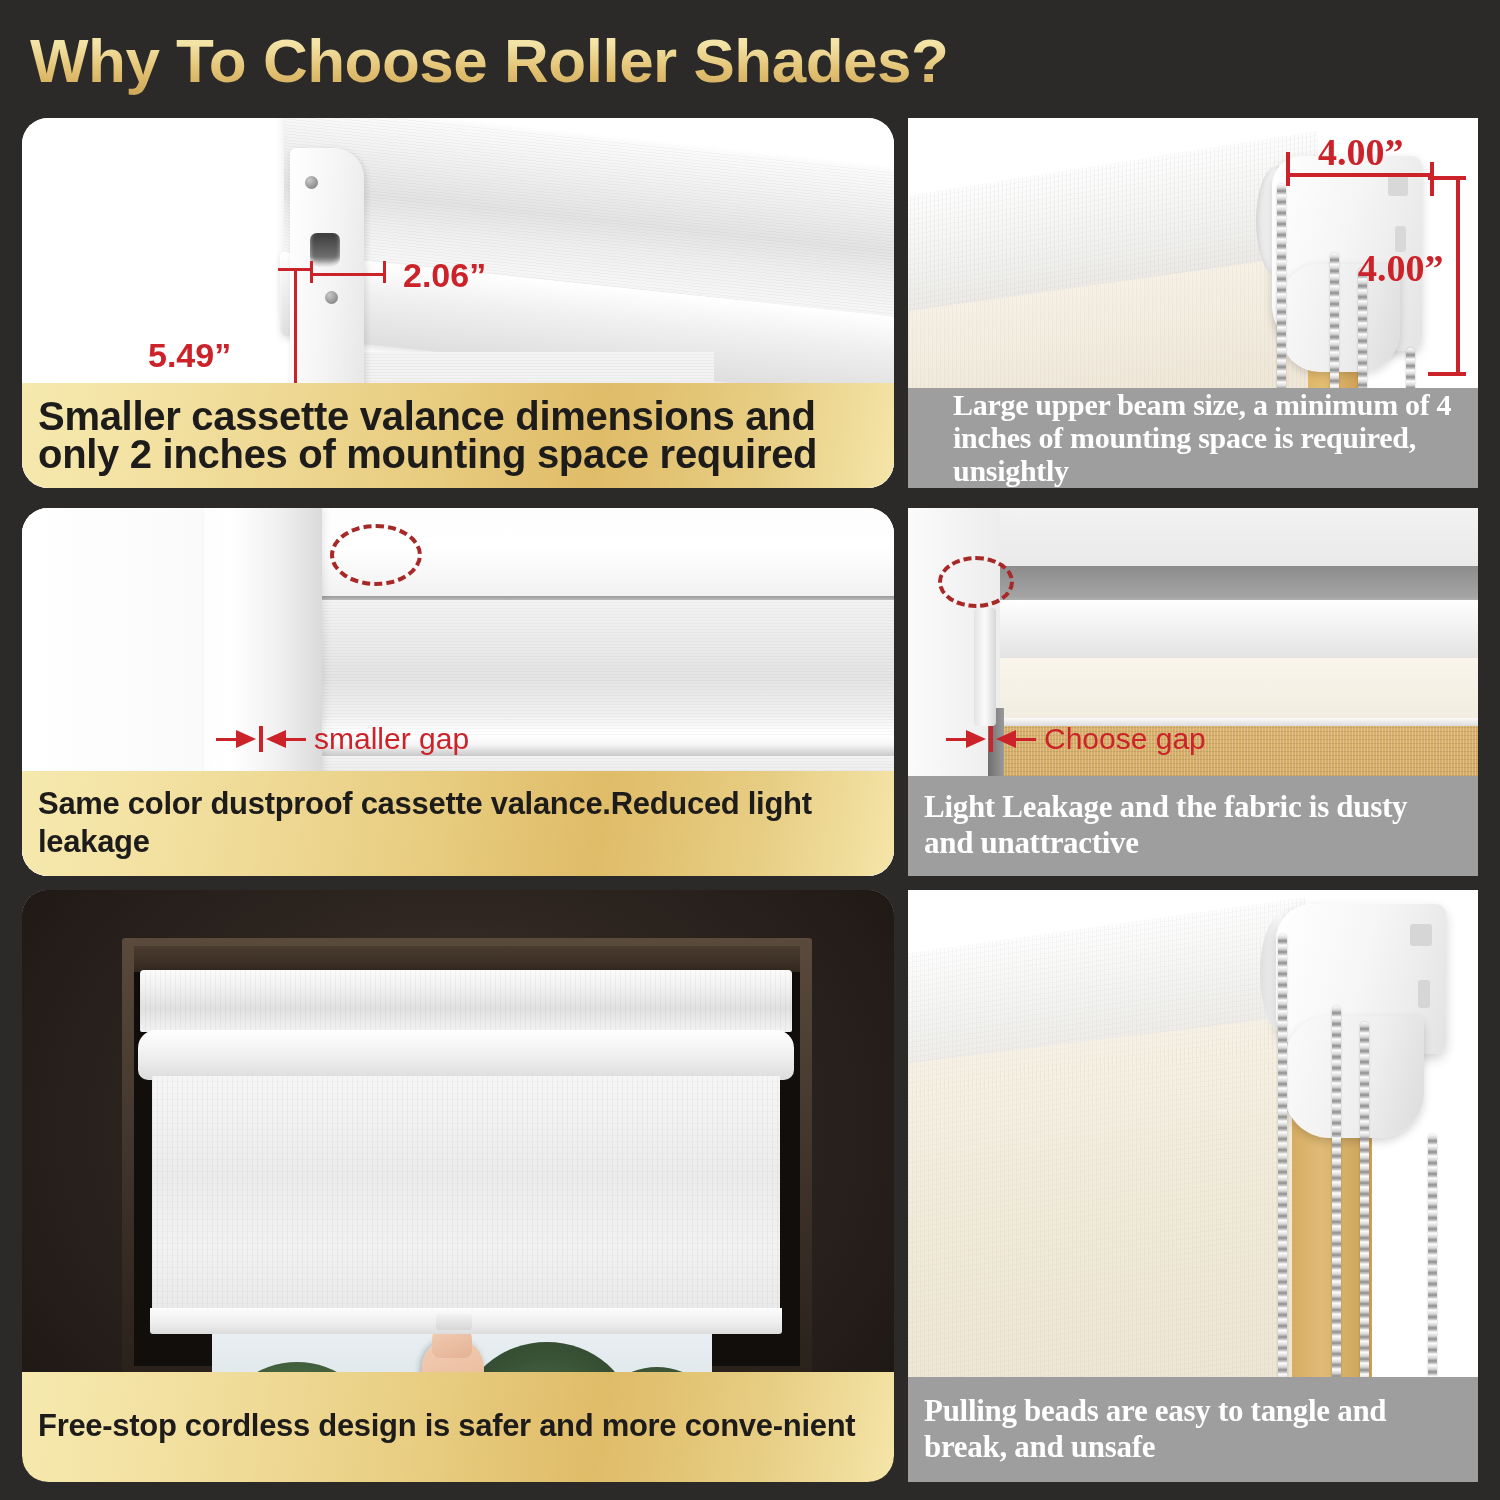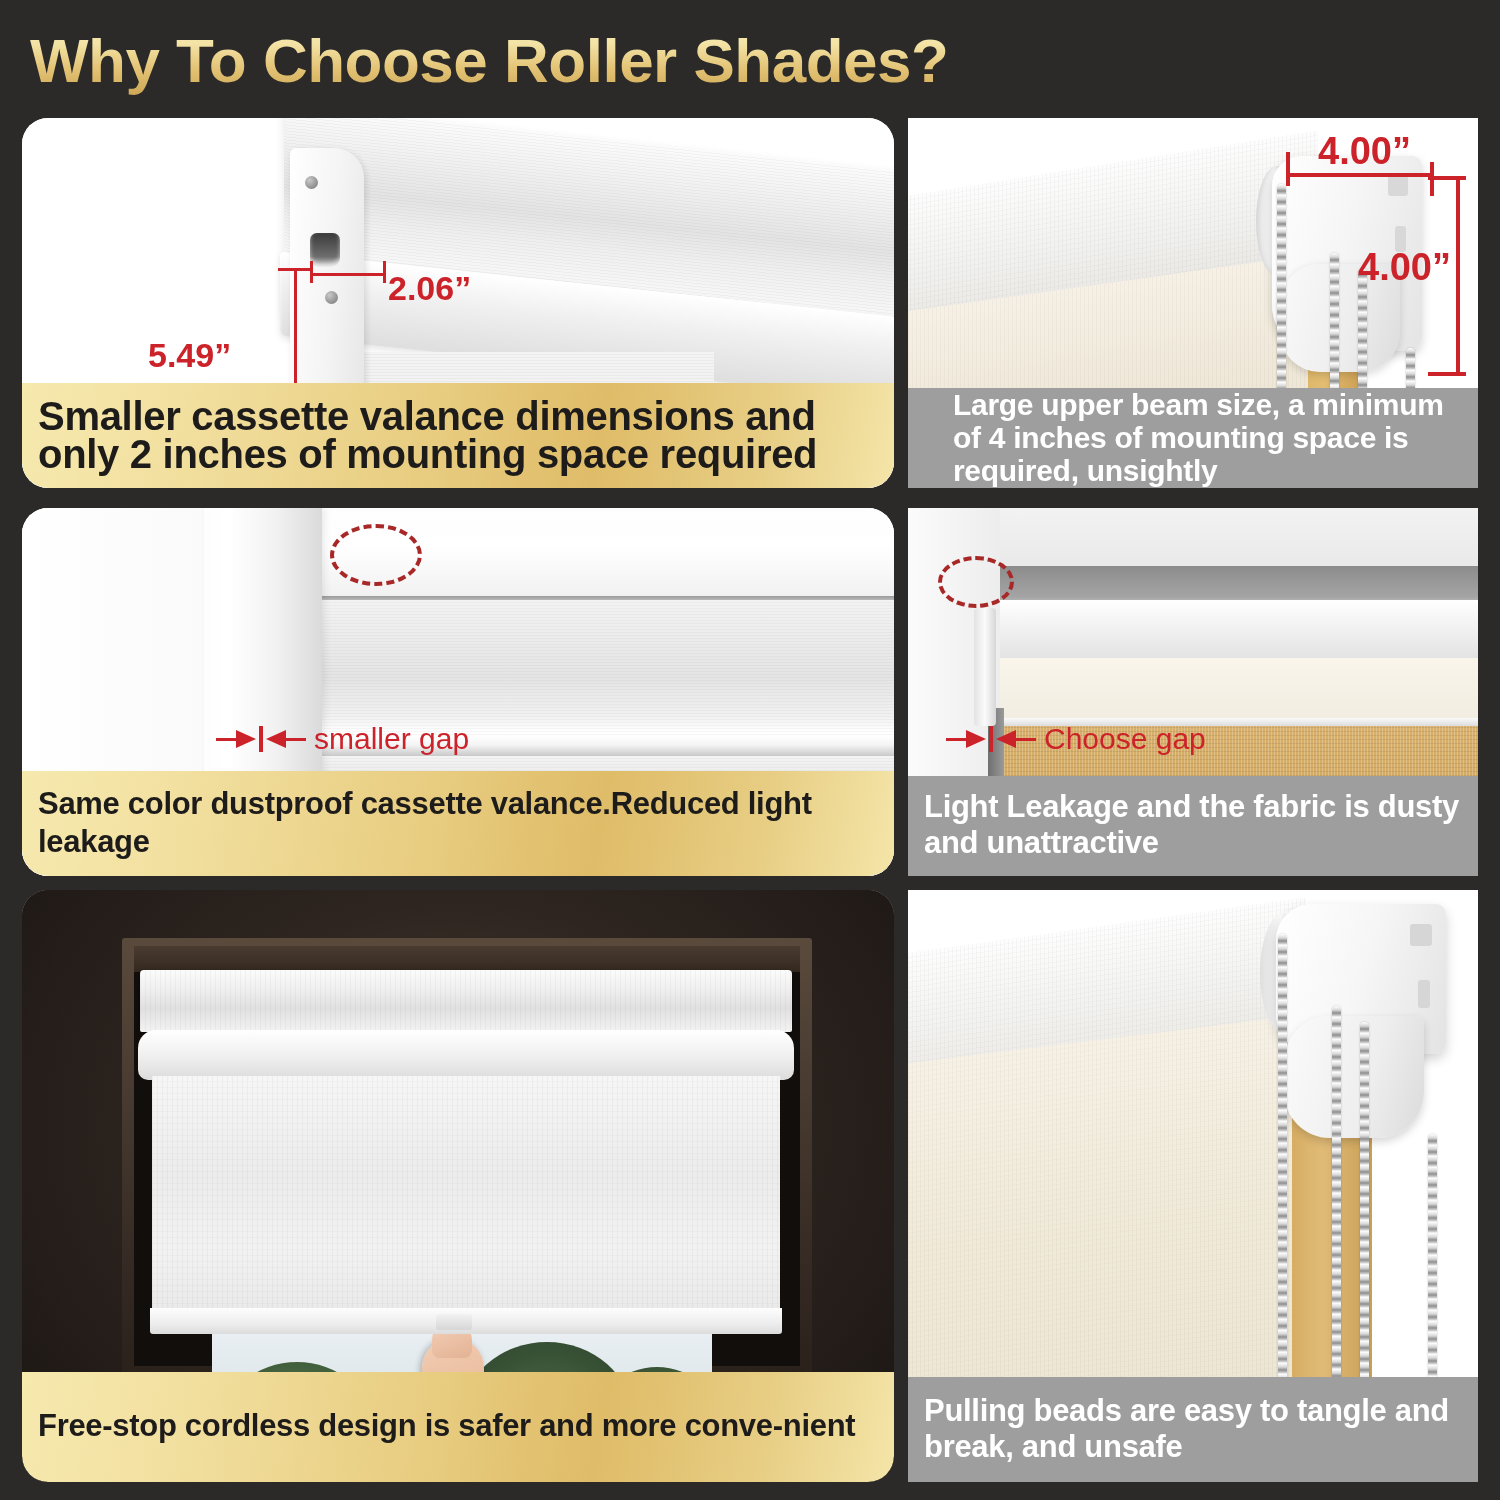--- a/index.html
+++ b/index.html
@@ -38,21 +38,21 @@
     white-space: nowrap;
   }
 
   
   .panel {
     position: absolute;
     overflow: hidden;
     background: #ffffff;
   }
   .panel.left  { border-radius: 26px; }
-  .panel.right { border-radius: 0; }
+  .panel.right { border-radius: 0; font-family: Liberation Serif, serif; }
 
   .scene {
     position: absolute;
     left: 0; right: 0; top: 0;
     overflow: hidden;
   }
 
   
   .caption {
     position: absolute;
@@ -163,21 +163,21 @@
 
   
   #p1-vline  { left: 272px; top: 150px; width: 3px;  height: 205px; }
   #p1-vtop   { left: 256px; top: 150px; width: 34px; height: 3px; }
   #p1-vbot   { left: 256px; top: 352px; width: 34px; height: 3px; }
   #p1-vlabel { left: 126px; top: 218px; font-size: 34px; }
   
   #p1-hline  { left: 288px; top: 155px; width: 76px; height: 3px; }
   #p1-hl     { left: 288px; top: 143px; width: 3px;  height: 22px; }
   #p1-hr     { left: 361px; top: 143px; width: 3px;  height: 22px; }
-  #p1-hlabel { left: 366px; top: 138px; font-size: 34px; margin-top: 13px; }
+  #p1-hlabel { left: 381px; top: 138px; font-size: 34px; }
 
   
   #panel2 { left: 908px; top: 118px; width: 570px; height: 370px; }
   #panel2 .scene { bottom: 0; background: #ffffff; }
 
   .p2-shade {
     position: absolute;
     left: -10px; top: 46px;
     width: 420px; height: 250px;
     transform: skewY(-9deg);

